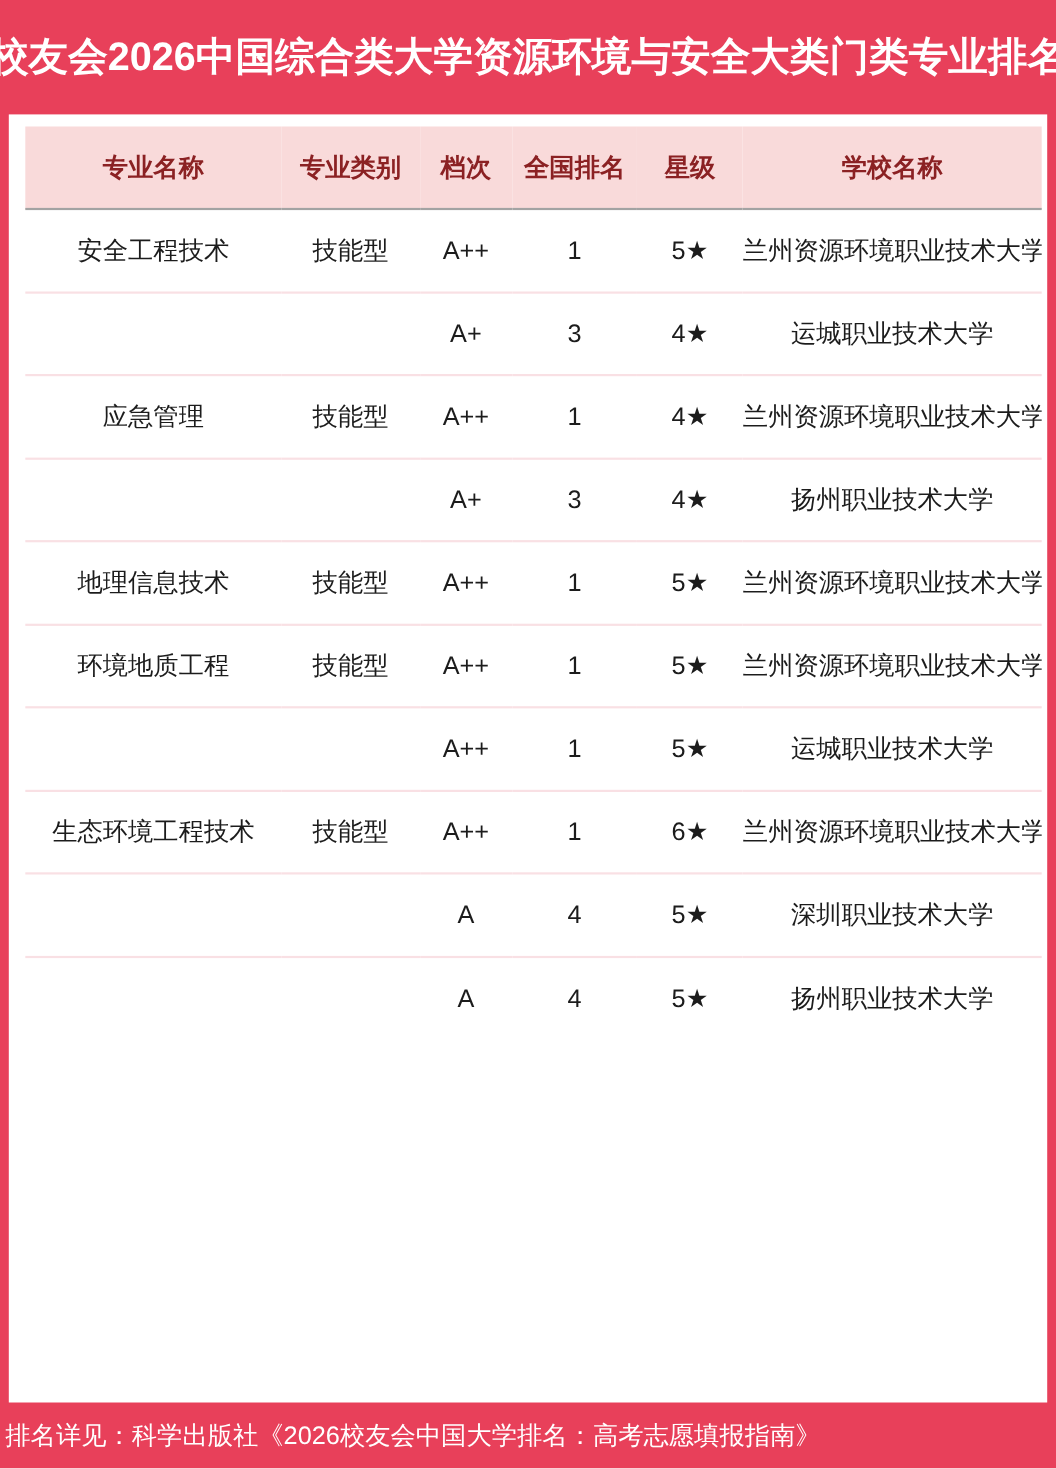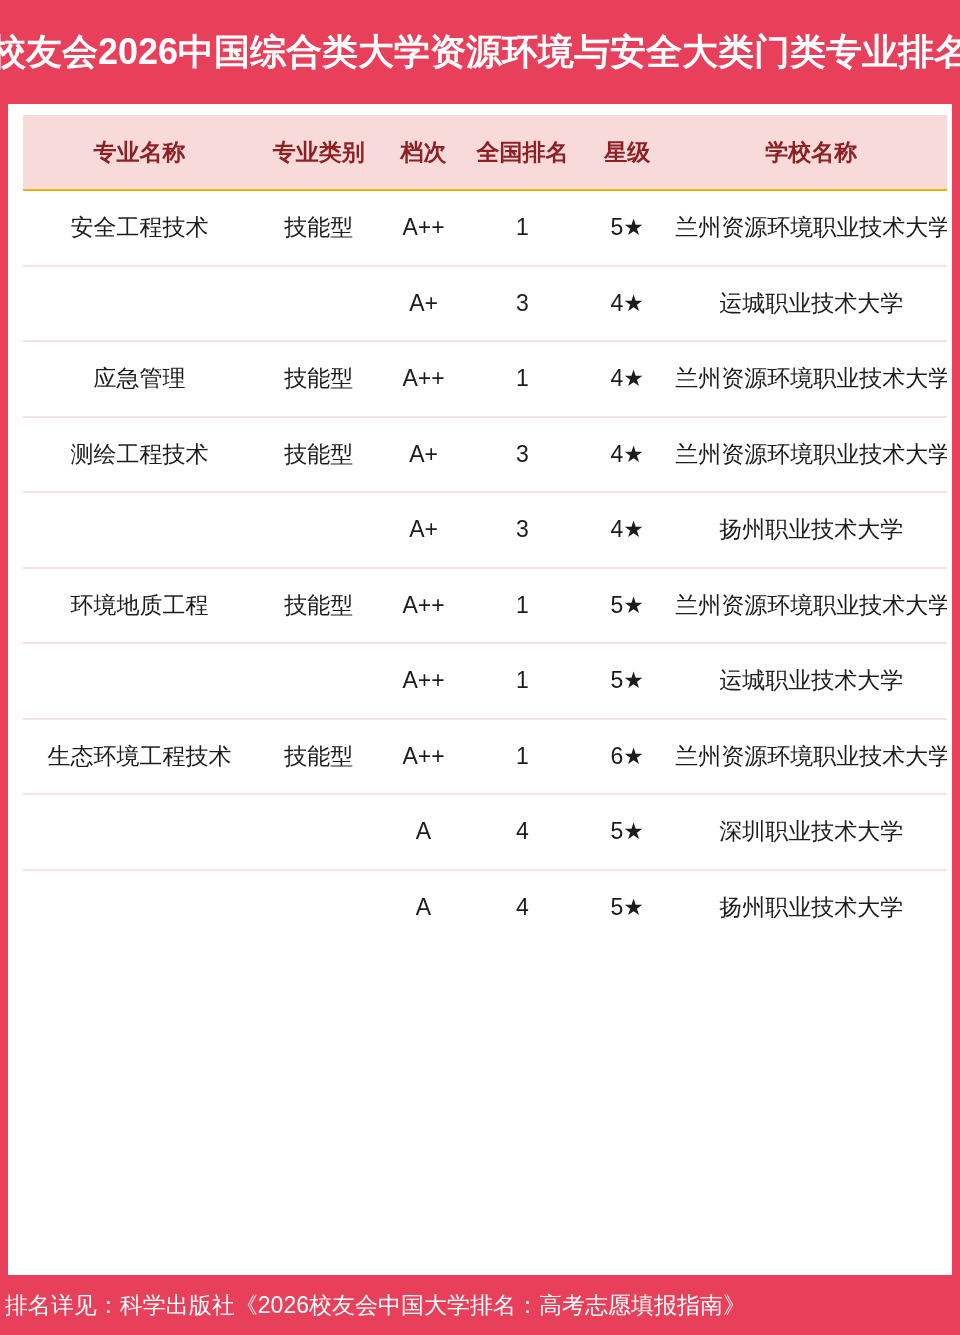--- a/index.html
+++ b/index.html
@@ -49,21 +49,21 @@
   tbody td {
     height: 75.5px;
     border-top: 2px solid #f9e0e4;
     text-align: center;
     vertical-align: middle;
     font-size: 23px;
     color: #1c1c1c;
     white-space: nowrap;
     overflow: hidden;
   }
-  tbody tr:first-child td { border-top: 2px solid #eab308; }
+  tbody tr:first-child td { border-top: 2px solid #a3a3a3; }
   .footer {
     position: absolute;
     bottom: 0; left: 0;
     width: 768px; height: 60px;
     display: flex;
     align-items: center;
     justify-content: flex-end;
     padding-right: 22px;
     color: #ffffff;
     font-size: 23px;
@@ -124,34 +124,34 @@
   </tr>
           <tr>
     <td>应急管理</td>
     <td>技能型</td>
     <td>A++</td>
     <td>1</td>
     <td>4★</td>
     <td>兰州资源环境职业技术大学</td>
   </tr>
           <tr>
-    <td>测绘工程技术</td>
-    <td>技能型</td>
-    <td>A+</td>
-    <td>3</td>
-    <td>4★</td>
-    <td>兰州资源环境职业技术大学</td>
-  </tr>
-          <tr>
     <td></td>
     <td></td>
     <td>A+</td>
     <td>3</td>
     <td>4★</td>
     <td>扬州职业技术大学</td>
+  </tr>
+          <tr>
+    <td>地理信息技术</td>
+    <td>技能型</td>
+    <td>A++</td>
+    <td>1</td>
+    <td>5★</td>
+    <td>兰州资源环境职业技术大学</td>
   </tr>
           <tr>
     <td>环境地质工程</td>
     <td>技能型</td>
     <td>A++</td>
     <td>1</td>
     <td>5★</td>
     <td>兰州资源环境职业技术大学</td>
   </tr>
           <tr>

